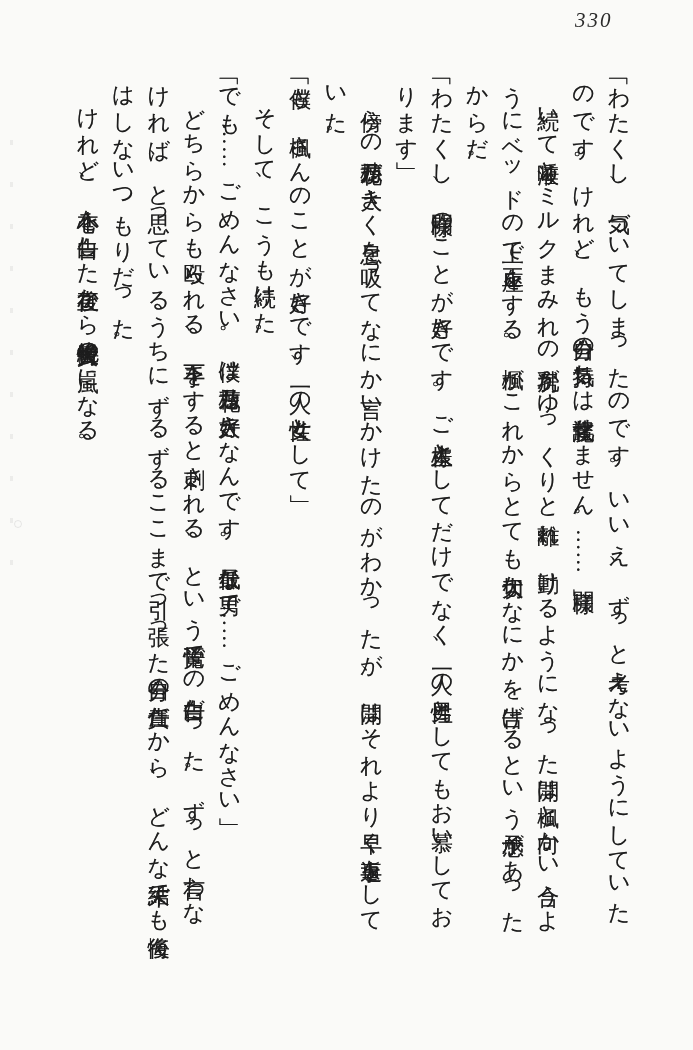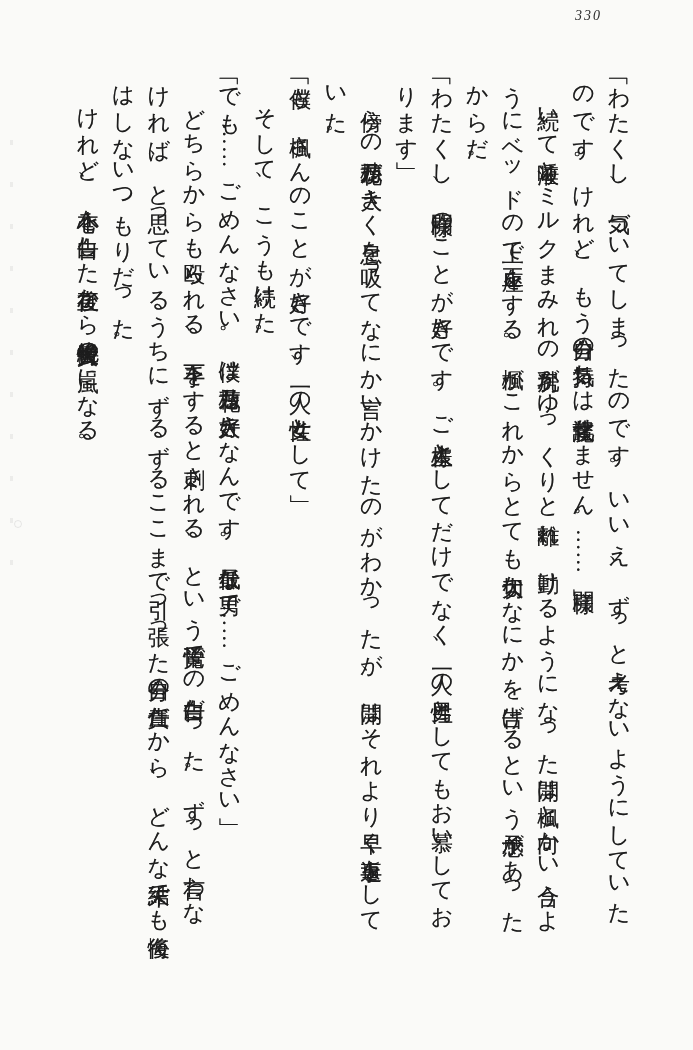--- a/index.html
+++ b/index.html
@@ -15,21 +15,21 @@
     font-family: "Liberation Serif", "DejaVu Serif", serif;
   }
   .page {
     position: absolute;
     inset: 0;
   }
   .page-number {
     position: absolute;
     top: 8px;
     left: 575px;
-    font-size: 14px;
+    font-size: 21px;
     font-style: italic;
     letter-spacing: 2px;
     color: #2b2b2b;
   }
   .text-body {
     position: absolute;
     top: 71px;
     right: 56px;
     height: 859px;
     writing-mode: vertical-rl;

